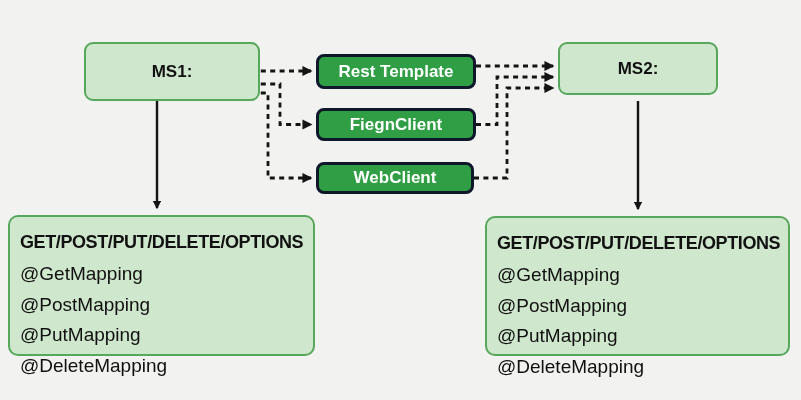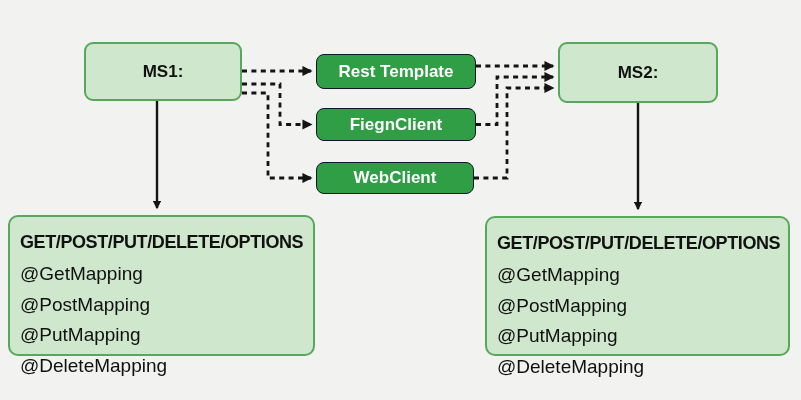--- a/index.html
+++ b/index.html
@@ -35,21 +35,21 @@
     background: var(--node-fill, #cfe7cc);
     border: 2px solid var(--node-border, #57a75c);
     border-radius: 9px;
     color: var(--text, #111);
     font-weight: bold;
     font-size: 17px;
     line-height: 21px;
   }
   .client-node {
     background: var(--accent, #2f9e44);
-    border: 1px solid #0f172a;
+    border: 3px solid #0f172a;
     border-radius: 8px;
     color: #ffffff;
     font-weight: bold;
     font-size: 17px;
   }
   .endpoints-panel {
     position: absolute;
     box-sizing: border-box;
     background: var(--node-fill, #cfe7cc);
     border: 2px solid var(--node-border, #57a75c);
@@ -64,22 +64,22 @@
     letter-spacing: -0.4px;
     line-height: 24px;
     white-space: nowrap;
   }
   .endpoint-item {
     font-size: 19px;
     line-height: 20.5px;
     white-space: nowrap;
     margin-top: 10px;
   }
-  #ms1-node   { left: 84px;  top: 42px;  width: 158px; height: 59px; }
-  #ms2-node   { left: 558px; top: 42px;  width: 160px; height: 61px; }
+  #ms1-node   { left: 84px;  top: 42px;  width: 176px; height: 59px; }
+  #ms2-node   { left: 558px; top: 42px;  width: 160px; height: 53px; }
   #rest-template-node { left: 316px; top: 54px;  width: 160px; height: 35px; }
   #fiegn-client-node  { left: 316px; top: 108px; width: 160px; height: 33px; }
   #web-client-node    { left: 316px; top: 162px; width: 158px; height: 32px; }
   #endpoints-left-panel  { left: 8px;   top: 215px; width: 307px; height: 141px; }
   #endpoints-right-panel { left: 485px; top: 216px; width: 305px; height: 140px; }
   .conn {
     fill: none;
     stroke: var(--line, #141414);
   }
   .conn.dashed {

